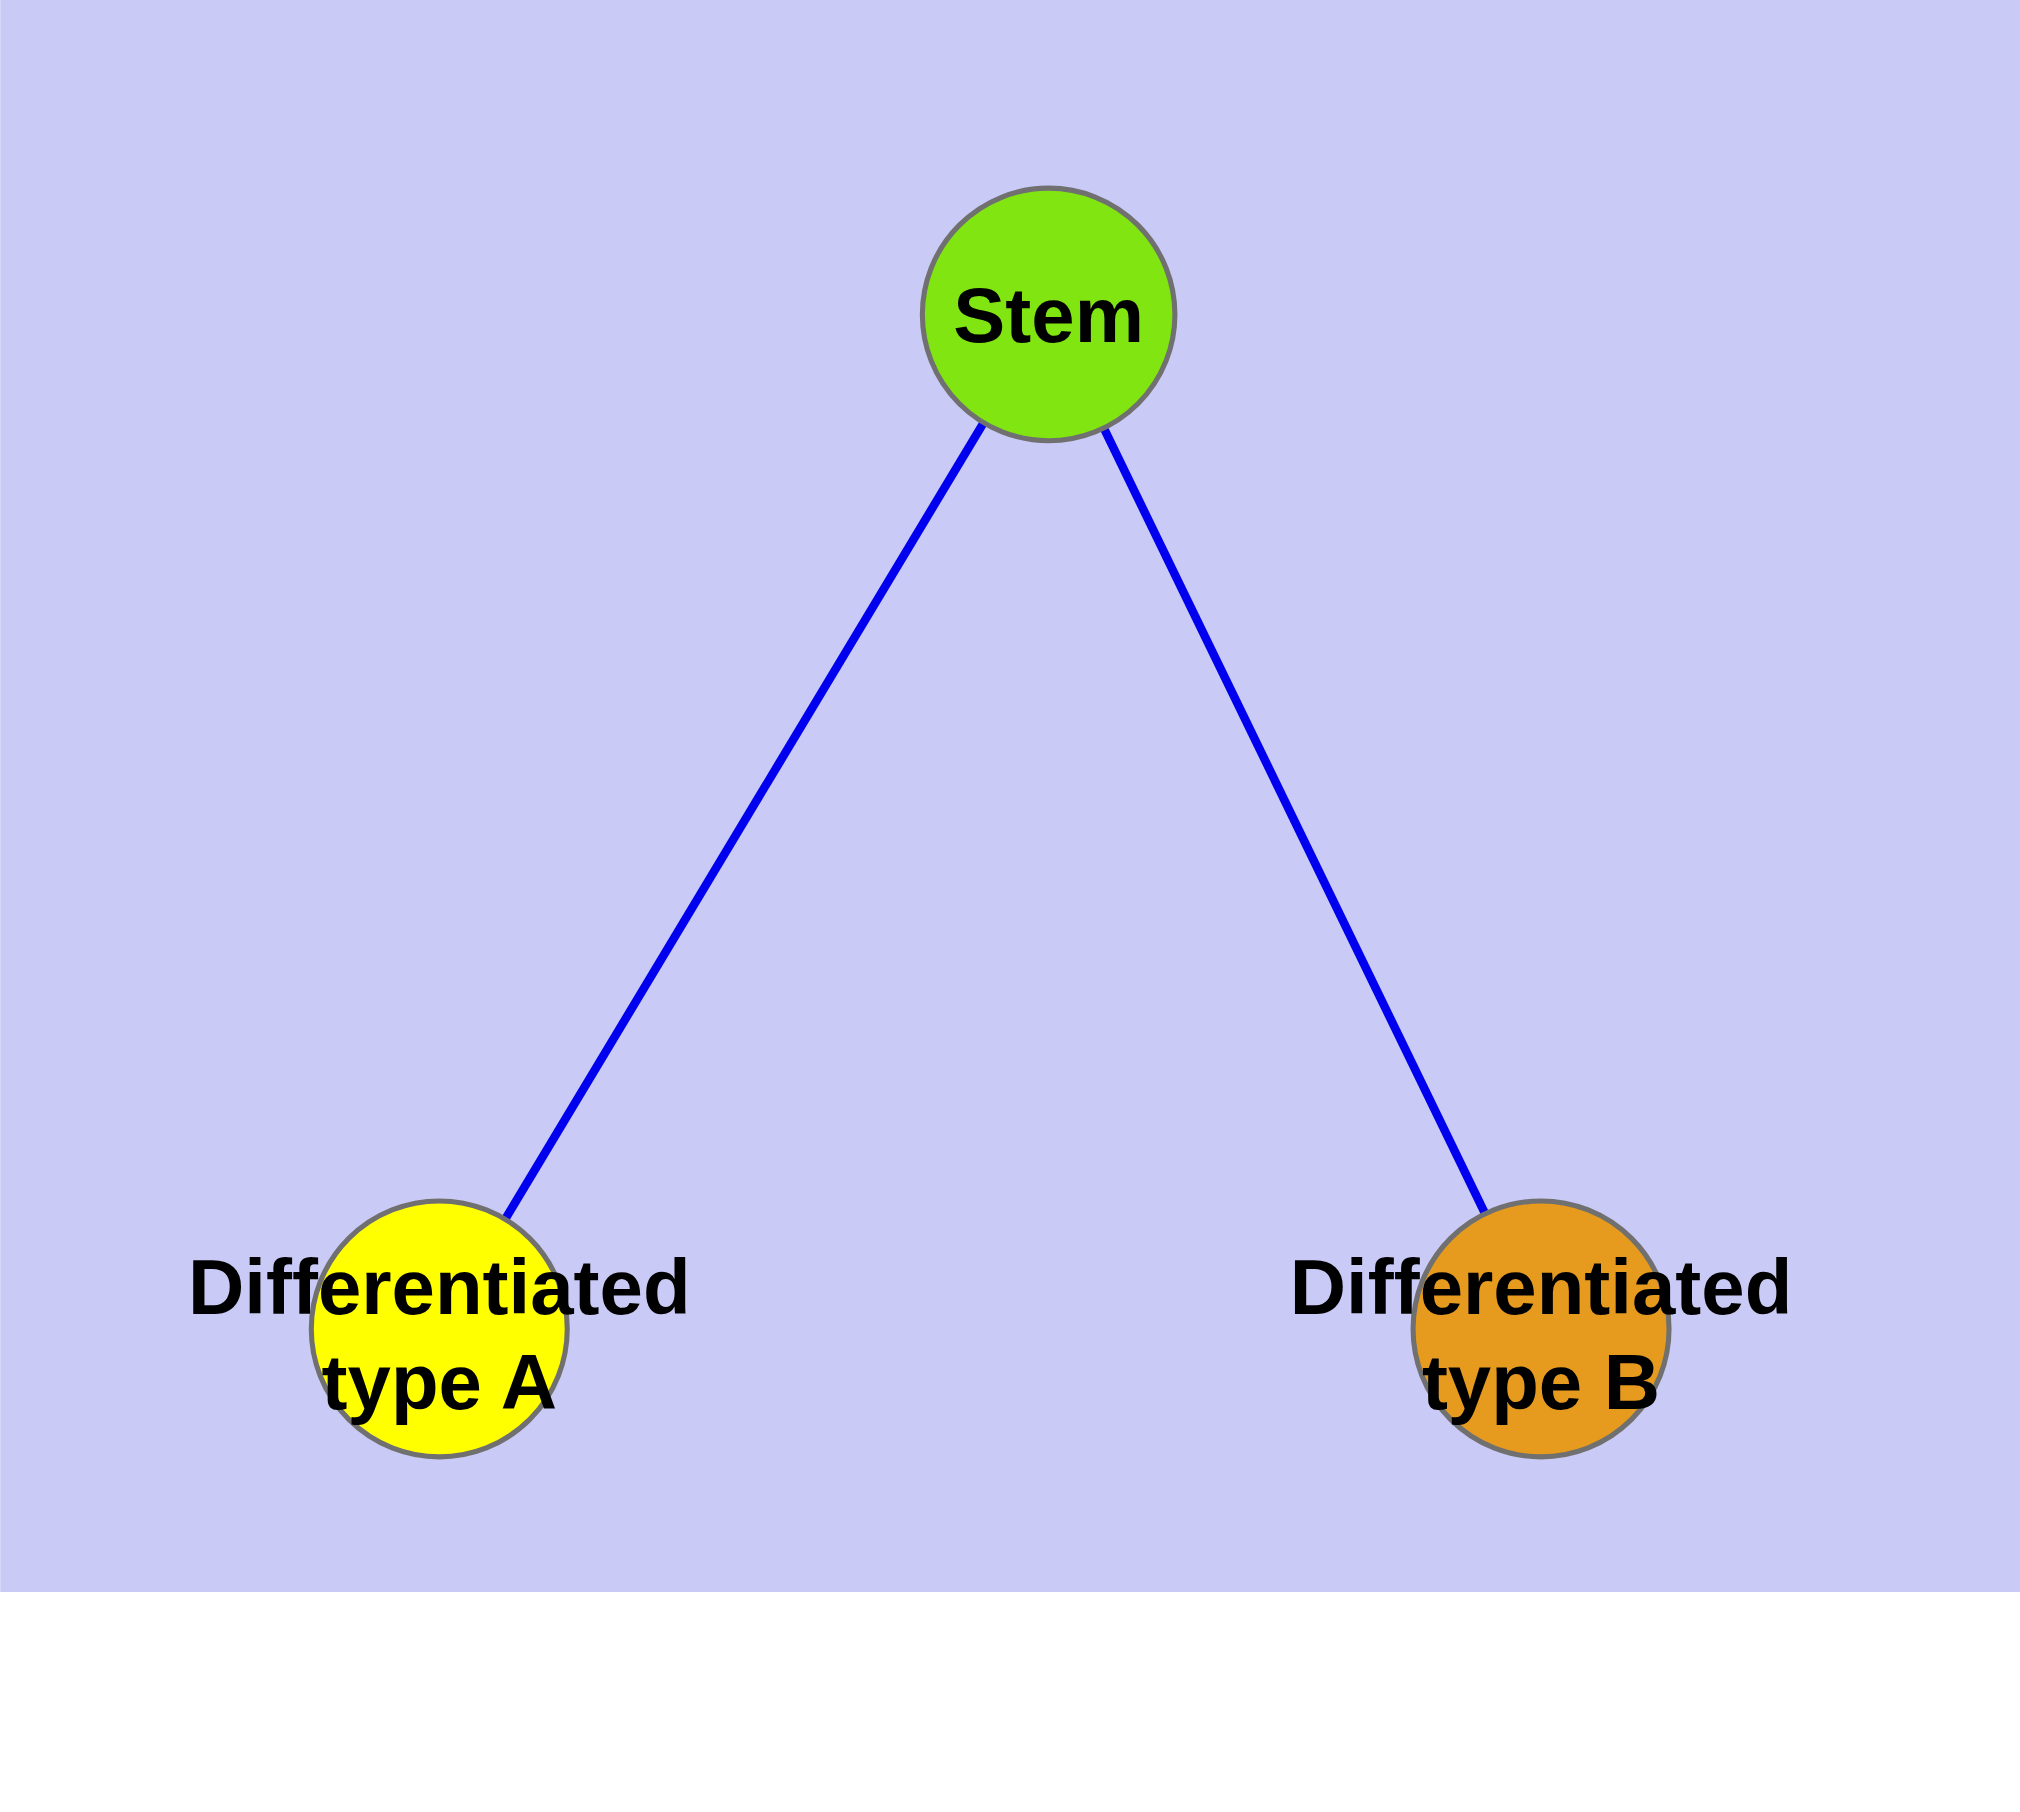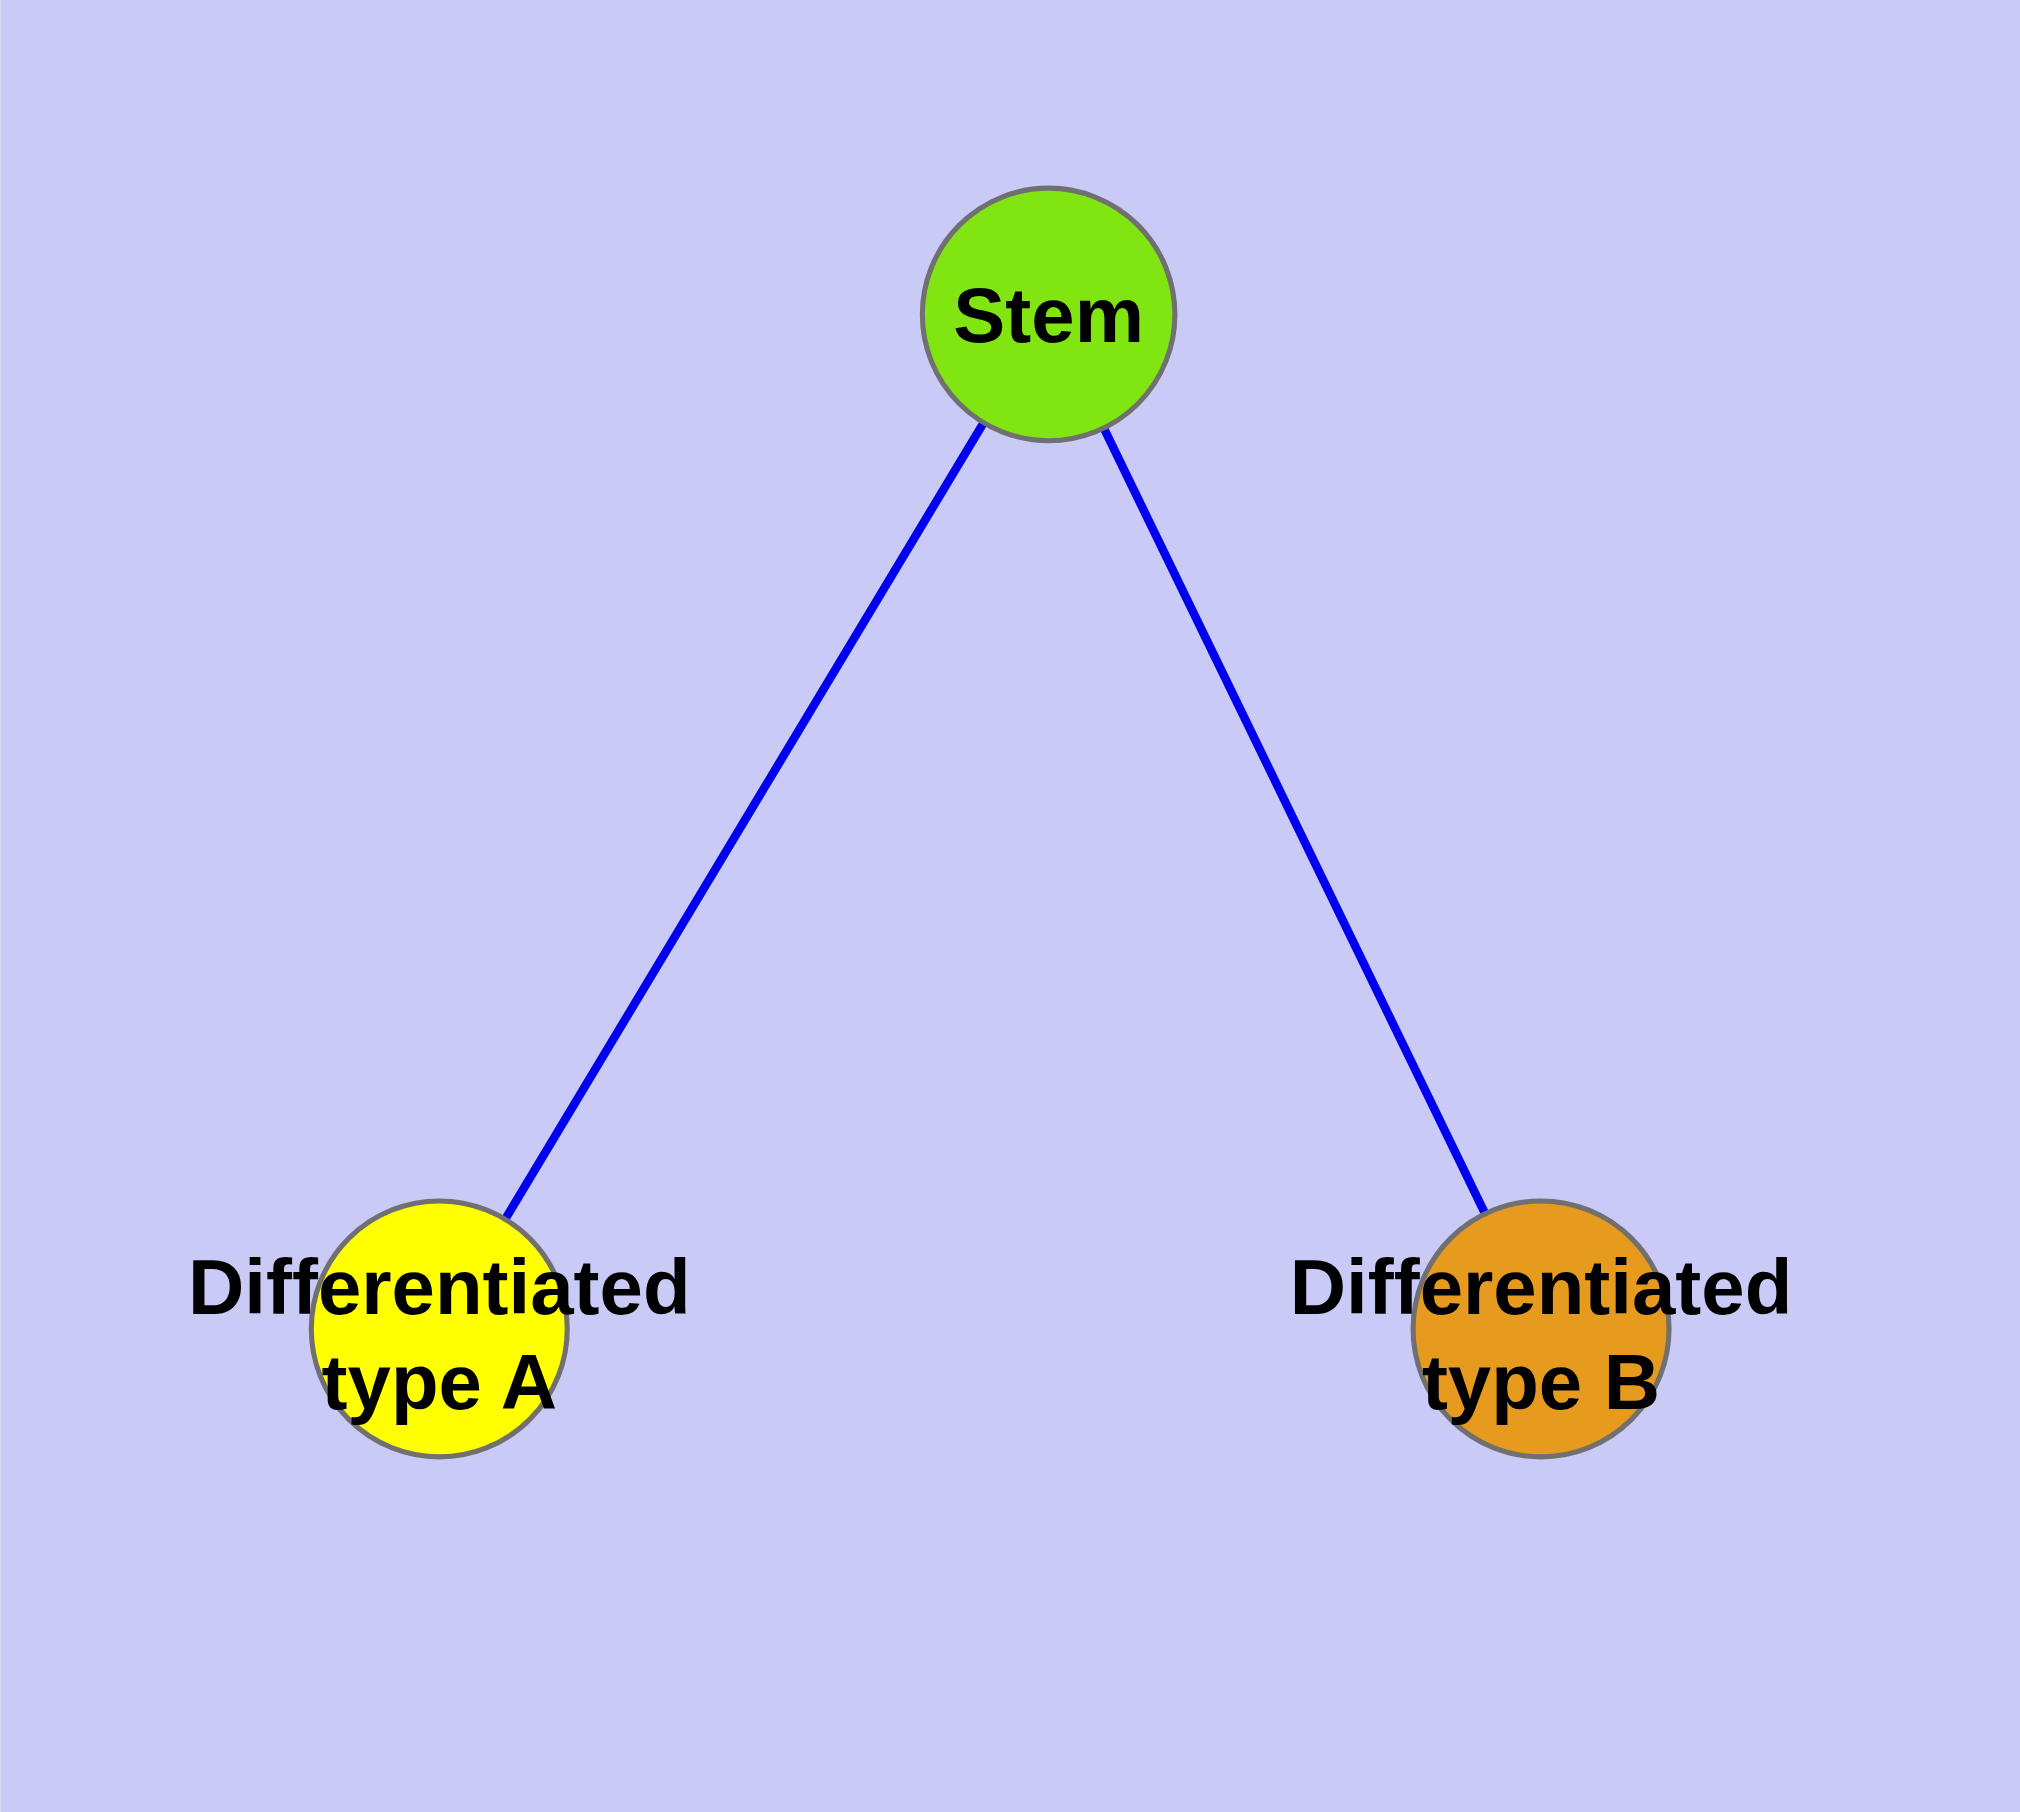--- a/index.html
+++ b/index.html
@@ -2,21 +2,21 @@
 <html style="font-size:13.6px"><head>
 <meta charset="utf-8">
 <style>
   html, body {
     margin: 0;
     padding: 0;
     background: #ffffff;
   }
   .canvas-wrap {
     width: 2021px;
-    height: 1812px;
+    height: 1592px;
     overflow: hidden;
   }
   svg {
     display: block;
     width: 2021px;
     height: 1812px;
   }
   .edge {
     stroke-width: 10;
     stroke-linecap: butt;

